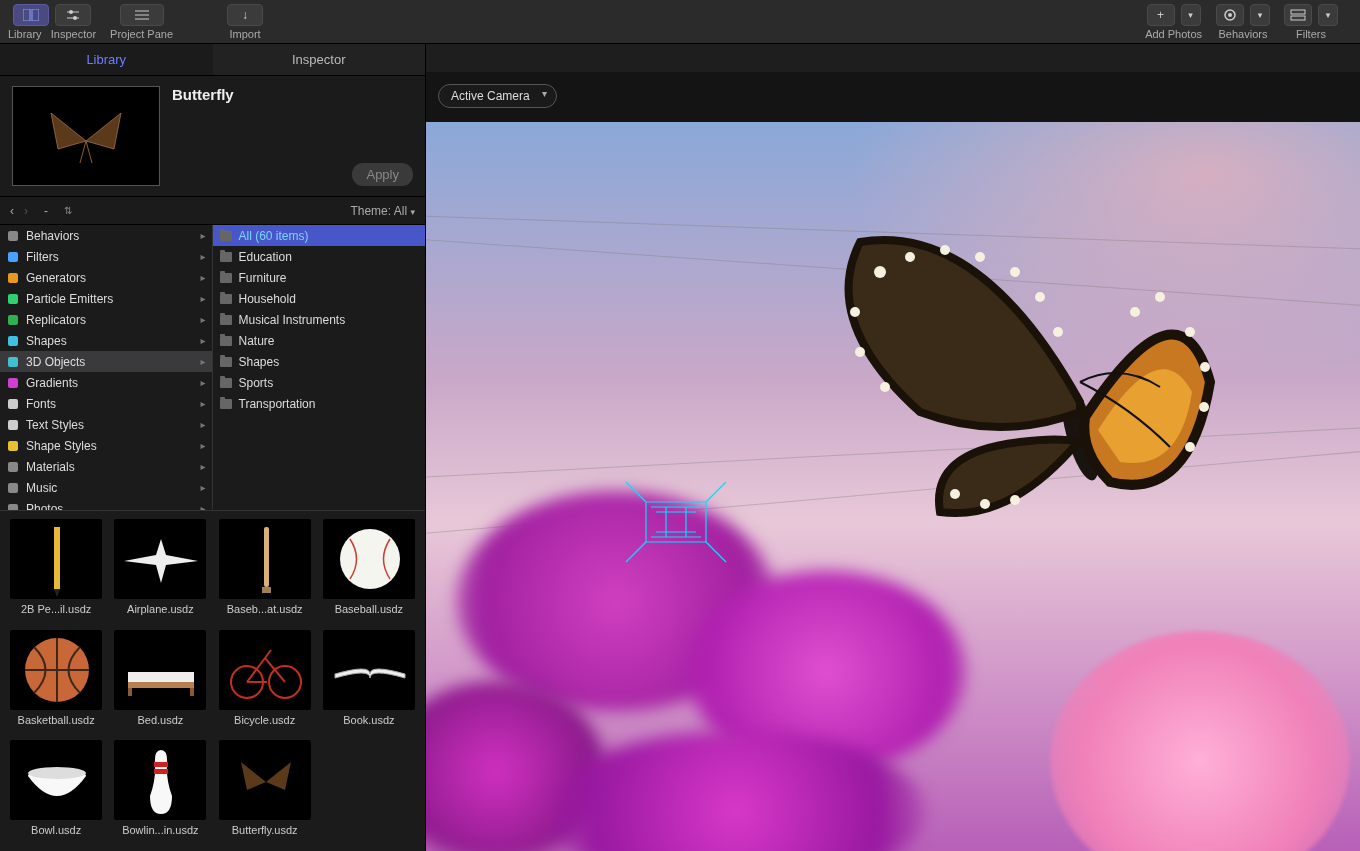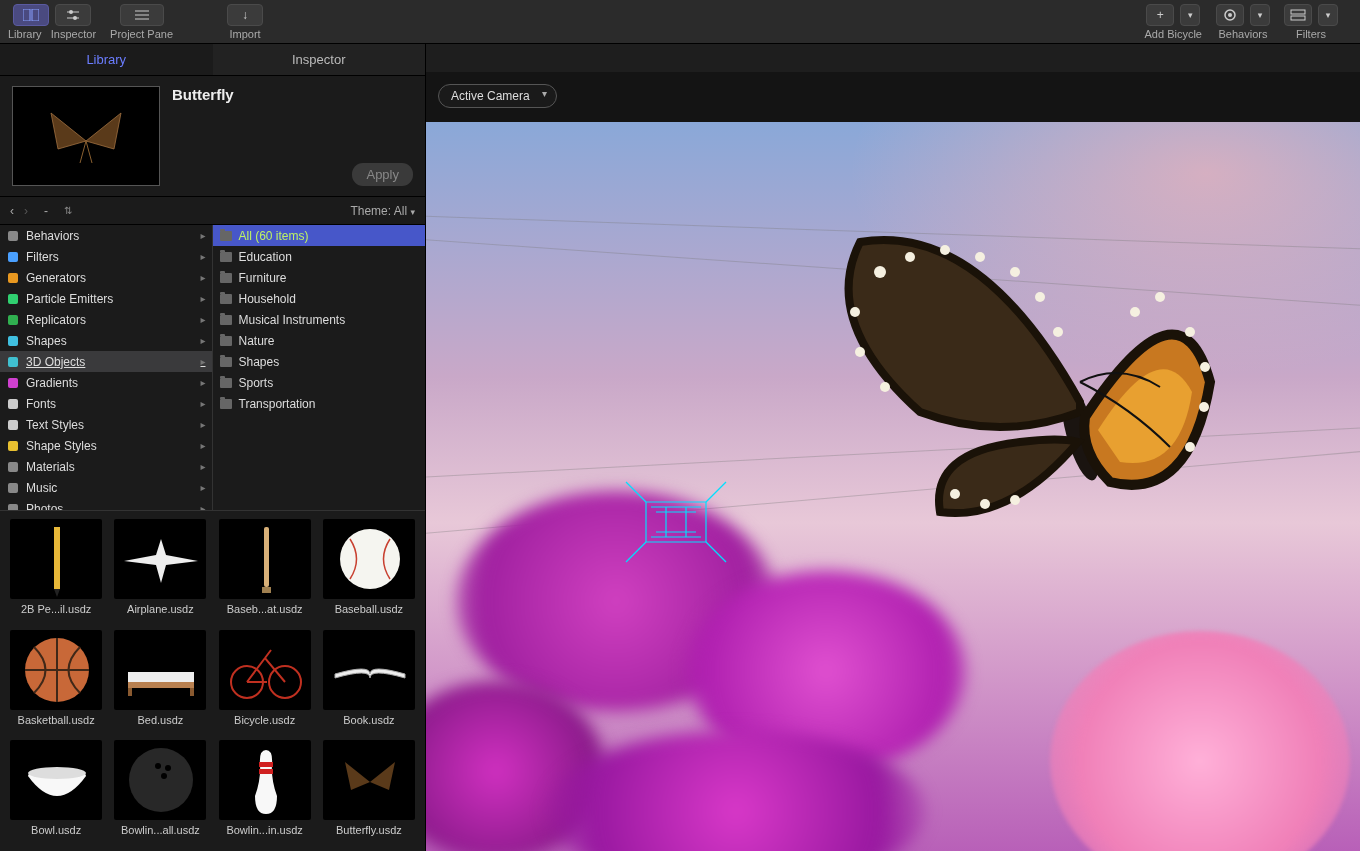--- a/index.html
+++ b/index.html
@@ -21,22 +21,22 @@
 .preview-title { flex:1; display:flex; flex-direction:column;justify-content:flex-end;}
 .preview-title h2 { color:#eee; font-size:15px; font-weight:600;}
 .apply-btn { align-self:flex-end; margin-top:auto; background:#3a3a3a; color:#888; border:none; border-radius:11px; padding:4px 14px; font-size:13px; cursor:pointer;}
 .path-row { display:flex; align-items:center; height:28px; padding:0 10px; border-bottom:1px solid #000; font-size:12px; color:#aaa;}
 .path-row .nav-arrows { display:flex; gap:10px;}
 .path-row .theme { margin-left:auto; }
 .columns { display:flex; height:286px; border-bottom:1px solid #333;}
 .col { width:50%; overflow-y:auto; border-right:1px solid #333; }
 .col:last-child{border-right:none;}
 .cat-row { display:flex; align-items:center; height:21px; padding:0 6px; font-size:12px; color:#ddd; cursor:pointer; gap:6px;}
-.cat-row.selected{background:#3a3a3c;text-decoration:underline;}
-.cat-row.highlight { background:#4757c9; color:#bef264;}
+.cat-row.selected{background:#3a3a3c;}
+.cat-row.highlight { background:#4757c9; color:#7dd3fc;}
 .cat-row .icon { width:14px; height:14px; display:flex; align-items:center; justify-content:center; font-size:11px;}
 .cat-row .chev { margin-left:auto; color:#777; font-size:10px;}
 .icon-dot { width:10px;height:10px;border-radius:2px; }
 .thumbs { flex:1; overflow-y:auto; padding:8px; display:grid; grid-template-columns:repeat(4,1fr); gap:8px;}
 .thumb { display:flex; flex-direction:column; align-items:center; cursor:pointer;}
 .thumb-box { width:92px; height:80px; background:#000; border-radius:2px; display:flex; align-items:center; justify-content:center;}
 .thumb-label { font-size:11px; color:#ccc; margin-top:4px; text-align:center; max-width:96px; overflow:hidden; white-space:nowrap; text-overflow:ellipsis;}
 .canvas { flex:1; background:#141414; position:relative;margin-top:28px;}
 .canvas-toolbar { position:absolute; top:12px; left:12px; z-index:5;}
 .camera-select { background:#1a1a1a; color:#ddd; border:1px solid #555; border-radius:14px; padding:4px 26px 4px 12px; font-size:12px; appearance:none; cursor:pointer; position:relative;}
@@ -103,21 +103,21 @@
 
   <div class="tb-stack">
     <div class="tb-group">
       <div class="tb-btn" style="width:28px">
           <span>+</span>
         </div>
       <div class="tb-btn" style="width:20px">
           <span style="font-size:9px">▾</span>
         </div>
     </div>
-    <div class="tb-label">Add Bicycle</div>
+    <div class="tb-label">Add Photos</div>
   </div>
 
   <div class="tb-stack">
     <div class="tb-group">
       <div class="tb-btn" style="width:28px">
         <svg width="14" height="14">
             <circle cx="7" cy="7" r="5" fill="none" stroke="#ccc" stroke-width="1.5"></circle>
             <circle cx="7" cy="7" r="2" fill="#ccc"></circle>
           </svg>
       </div>
@@ -410,31 +410,20 @@
           <div class="thumb-label">Book.usdz</div>
         </div>
         <div class="thumb">
           <div class="thumb-box">
             <svg width="94" height="80">
               <path d="M18 36 Q47 76 76 36 Q76 30 47 30 Q18 30 18 36 Z" fill="#f8f8f8"></path>
               <ellipse cx="47" cy="33" rx="29" ry="6" fill="#ddd"></ellipse>
             </svg>
           </div>
           <div class="thumb-label">Bowl.usdz</div>
-        </div>
-        <div class="thumb">
-          <div class="thumb-box">
-            <svg width="94" height="80">
-              <circle cx="47" cy="40" r="32" fill="#282828"></circle>
-              <circle cx="54" cy="28" r="3" fill="#000"></circle>
-              <circle cx="44" cy="26" r="3" fill="#000"></circle>
-              <circle cx="50" cy="36" r="3" fill="#000"></circle>
-            </svg>
-          </div>
-          <div class="thumb-label">Bowlin...all.usdz</div>
         </div>
         <div class="thumb">
           <div class="thumb-box">
             <svg width="94" height="80">
               <path d="M47 10 Q54 10 53 24 Q52 40 58 56 Q58 74 47 74 Q36 74 36 56 Q42 40 41 24 Q40 10 47 10 Z" fill="#f8f8f8"></path>
               <rect x="40" y="22" width="14" height="5" fill="#d02020"></rect>
               <rect x="40" y="29" width="14" height="5" fill="#d02020"></rect>
             </svg>
           </div>
           <div class="thumb-label">Bowlin...in.usdz</div>

